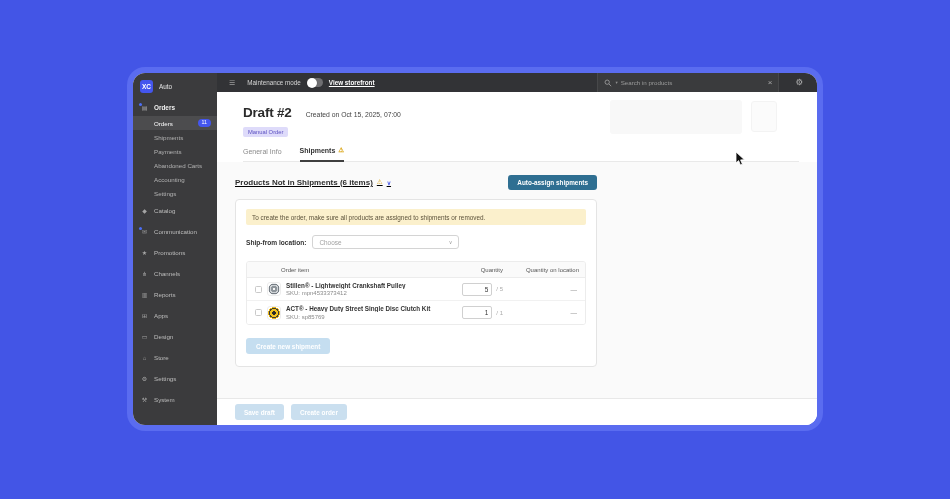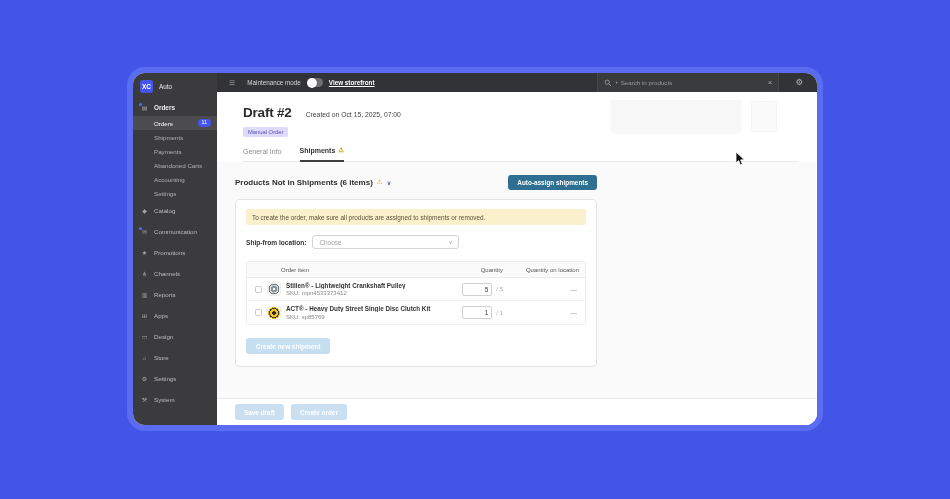--- a/index.html
+++ b/index.html
@@ -45,37 +45,37 @@
                border-right:1px solid rgba(255,255,255,0.07); }
   .searchbox svg { flex-shrink:0; }
   .sb-caret { color:#8f8f8f; font-size:4.5px; }
   .searchbox input { flex:1; min-width:0; background:transparent; border:none; outline:none;
                      color:#ddd; font-size:6.2px; font-family:"Liberation Sans",sans-serif; }
   .searchbox input::placeholder { color:#9a9a9a; }
   .sb-x { color:#a8a8a8; font-size:8px; cursor:pointer; line-height:1; }
   .account-ic { color:#b0b0b0; font-size:8.5px; margin:0 6px 0 16px; cursor:pointer; line-height:1; }
 
   .content { flex:1; display:flex; flex-direction:column; background:#fff; position:relative; min-height:0; }
-  .page-head { padding:13px 18px 0 26px; background:#fff; }
+  .page-head { padding:13px 18px 0 6px; background:#fff;margin-left:20px; }
   .title-row { display:flex; align-items:baseline; }
   .pg-title { font-size:13.5px; font-weight:bold; color:#2b2b2b; letter-spacing:-0.2px; }
   .pg-sub { font-size:6.8px; color:#444; margin-left:14px; }
   .mo-badge { display:inline-block; margin-top:5px; background:#dedbfa; color:#5a4fc0;
               font-size:5.8px; padding:2px 5px; border-radius:2px; }
   .tabs { display:flex; gap:18px; margin-top:9px; border-bottom:1px solid #e9e9e9; }
   .tab { font-size:7px; color:#8a8a8a; padding-bottom:6px; cursor:pointer; display:flex; gap:3px; align-items:center; }
   .tab.active { color:#333; font-weight:bold; border-bottom:2px solid #3f3f3f; margin-bottom:-1px; }
   .warn-ic { color:#dba617; font-size:6.5px; line-height:1; }
 
   .skel-a { position:absolute; left:393px; top:8px; width:132px; height:34px; background:#f8f8f8; border-radius:3px; }
   .skel-b { position:absolute; left:534px; top:9px; width:26px; height:31px; background:#fbfbfb; border:1px solid #f3f3f3; border-radius:3px; }
 
   .body { flex:1; background:#fafafa; padding:13px 0 0 18px; min-height:0; }
   .sec-row { width:362px; display:flex; align-items:center; justify-content:space-between; }
-  .sec-title-wrap { display:flex; align-items:center; gap:4px; }
+  .sec-title-wrap { display:flex; align-items:center; gap:4px;text-decoration:underline; }
   .sec-title { font-size:8px; font-weight:bold; color:#2e2e2e; }
   .chev { color:#4a5ae8; font-size:6px; font-weight:bold; cursor:pointer; }
   .btn-assign { background:#2f6f92; color:#fff; border:none; border-radius:3px; height:15px;
                 padding:0 9px; font-size:6.4px; font-weight:bold; cursor:pointer; font-family:inherit; }
 
   .card { width:362px; margin-top:9px; background:#fff; border:1px solid #e4e4e4; border-radius:4px; padding:9px 10px 12px 10px; }
   .banner { background:#fbf0cc; color:#5c523b; font-size:6.4px; padding:4.5px 6px; border-radius:2px; }
   .ship-row { display:flex; align-items:center; gap:6px; margin-top:10px; }
   .ship-lbl { font-size:6.6px; font-weight:bold; color:#333; }
   .select { width:147px; height:14px; border:1px solid #d4d4d4; border-radius:3px; background:#fff;

